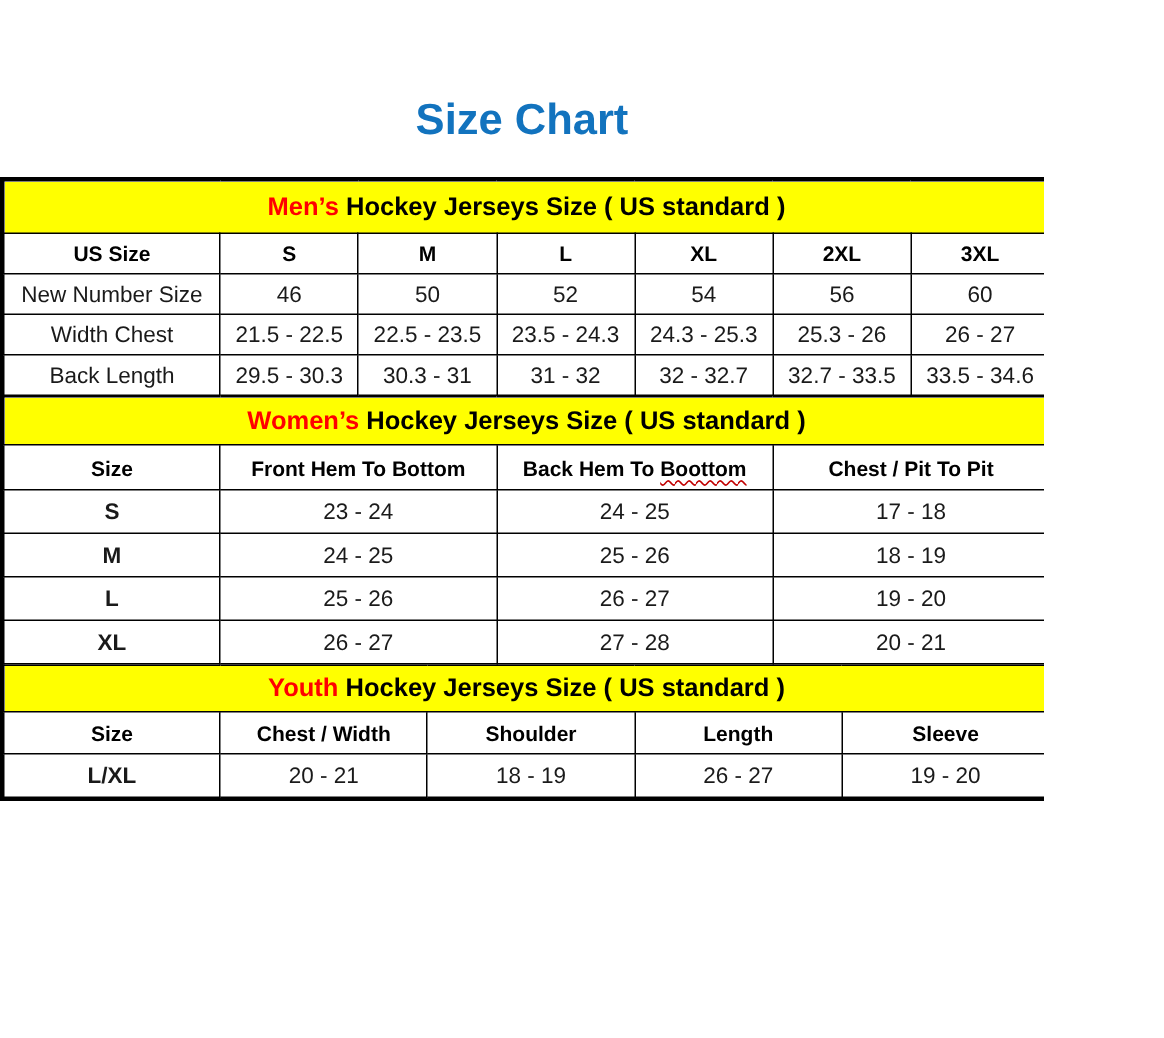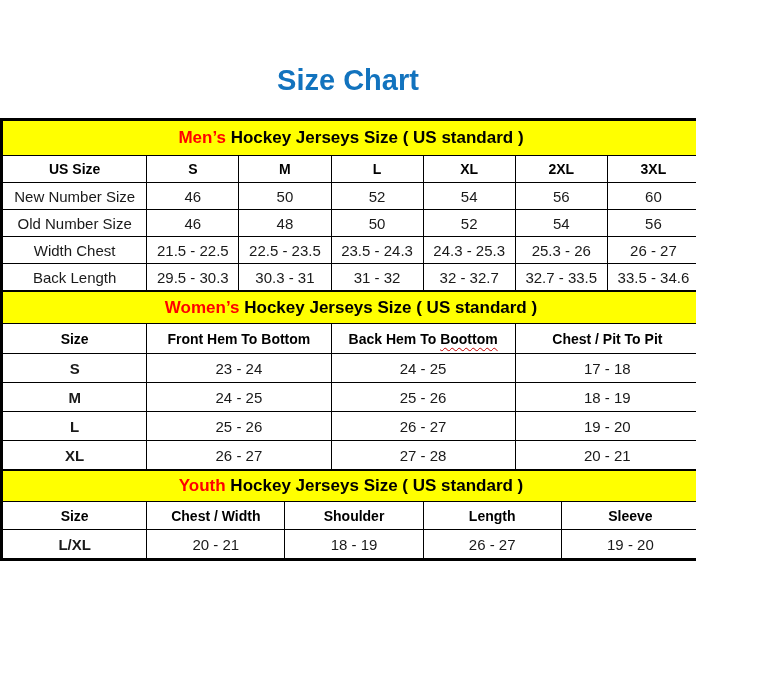--- a/index.html
+++ b/index.html
@@ -111,29 +111,20 @@
       <tr class="data-row">
         <td>New Number Size</td>
         <td>46</td>
         <td>50</td>
         <td>52</td>
         <td>54</td>
         <td>56</td>
         <td>60</td>
       </tr>
       <tr class="data-row">
-        <td>Old Number Size</td>
-        <td>46</td>
-        <td>48</td>
-        <td>50</td>
-        <td>52</td>
-        <td>54</td>
-        <td>56</td>
-      </tr>
-      <tr class="data-row">
         <td>Width Chest</td>
         <td>21.5 - 22.5</td>
         <td>22.5 - 23.5</td>
         <td>23.5 - 24.3</td>
         <td>24.3 - 25.3</td>
         <td>25.3 - 26</td>
         <td>26 - 27</td>
       </tr>
       <tr class="data-row">
         <td>Back Length</td>

